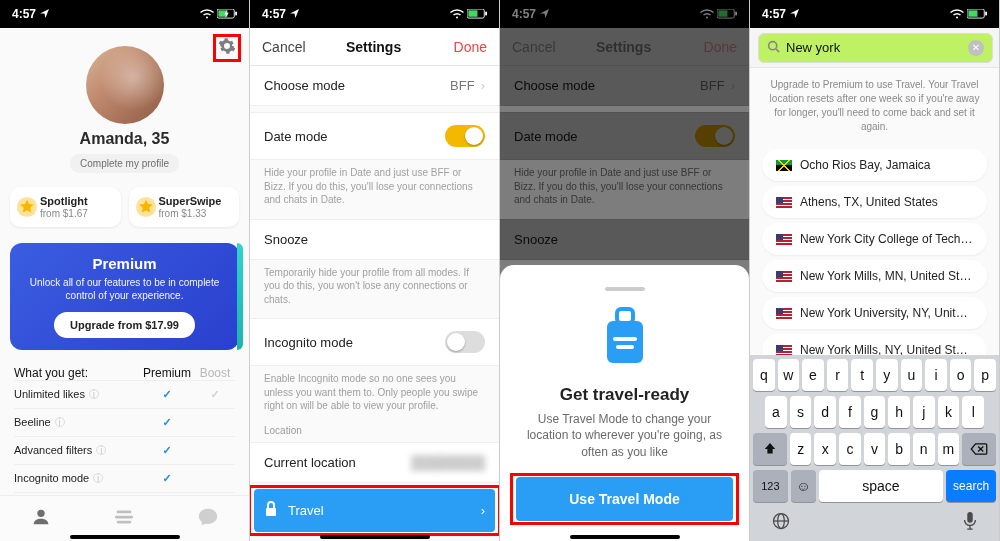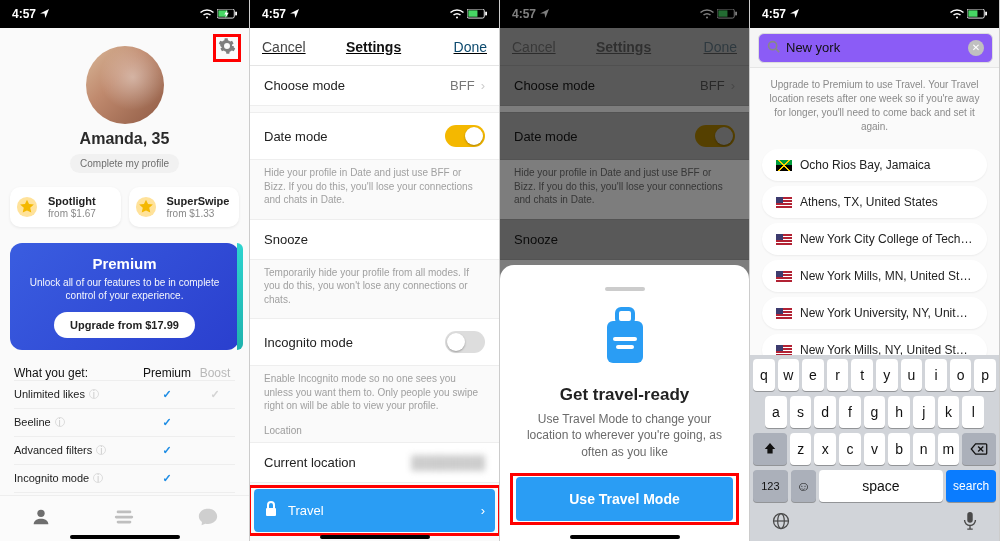--- a/index.html
+++ b/index.html
@@ -13,21 +13,21 @@
   .arrow-icon svg { width: 9px; height: 9px; }
 
   
   .gear-wrap { position: absolute; top: 34px; right: 8px; width: 28px; height: 28px; border: 3px solid red; display: flex; align-items: center; justify-content: center; }
   .gear-icon { color: #7e7e7e; }
   .avatar-wrap { width: 78px; height: 78px; border-radius: 50%; overflow: hidden; margin: 18px auto 6px; background: linear-gradient(135deg,#d9b99a 0%, #c08a6e 40%, #8f5a44 100%); position: relative; }
   .avatar-wrap::after { content:""; position:absolute; inset:0; background: radial-gradient(circle at 60% 40%, rgba(255,255,255,.4) 0%, transparent 50%); }
   .name { text-align: center; font-size: 16px; font-weight: 600; color: #2a2a2a; }
   .complete-prof { display: block; margin: 6px auto 0; background: #f1f1f1; border: none; padding: 4px 10px; border-radius: 14px; font-size: 10px; color: #6e6e6e; }
   .promo-row { display: flex; gap: 8px; padding: 14px 10px 8px; }
-  .promo { flex: 1; background: #fff; border-radius: 10px; padding: 8px 8px 8px 6px; display: flex; gap: 10px; align-items: center; box-shadow: 0 1px 3px rgba(0,0,0,.08); }
+  .promo { flex: 1; background: #fff; border-radius: 10px; padding: 8px 8px 8px 6px; display: flex; gap: 2px; align-items: center; box-shadow: 0 1px 3px rgba(0,0,0,.08); }
   .promo .star { width: 22px; height: 22px; display: flex; align-items: center; justify-content: center; }
   .promo .txt { line-height: 1.15; }
   .promo .txt .t1 { font-size: 11px; font-weight: 700; color: #222; }
   .promo .txt .t2 { font-size: 10px; color: #888; }
   .premium-card { margin: 8px 10px; background: linear-gradient(135deg,#3a5de0,#2a3fce); border-radius: 12px; color: #fff; text-align: center; padding: 12px 14px; position: relative; }
   .premium-accent { position:absolute; right:-4px; top:0; bottom:0; width:6px; background: linear-gradient(#2dd4cf,#1fb2ad); border-radius: 0 12px 12px 0; }
   .premium-card h3 { font-size: 15px; font-weight: 700; margin-bottom: 4px; }
   .premium-card p { font-size: 10px; line-height: 1.3; opacity: .95; margin-bottom: 10px; }
   .upgrade-btn { background: #fff; border: none; color: #222; font-size: 11px; font-weight: 700; padding: 7px 16px; border-radius: 20px; }
   .whatget { padding: 8px 14px 0; }
@@ -38,24 +38,24 @@
   .feat { display: flex; font-size: 11px; color: #222; padding: 7px 0; border-top: 1px solid #eee; align-items: flex-start; }
   .feat .c1 { flex: 1; display: flex; align-items: center; gap: 4px; }
   .feat .c1 .info { color:#ccc; font-size:10px; border:1px solid #ddd; width:10px; height:10px; border-radius:50%; display:inline-flex; align-items:center; justify-content:center; }
   .feat .c2 { width: 56px; text-align: center; color: #1f8de4; font-weight: 900; }
   .feat .c3 { width: 40px; text-align: center; color: #d4d4d4; font-weight: 900; }
   .bottomnav { position: absolute; left:0; right:0; bottom: 0; height: 46px; background: #fbfbfb; border-top: 1px solid #eee; display: flex; align-items: center; justify-content: space-around; }
   .bottomnav .nav-ic { color: #9a9a9a; }
   .home-ind { position:absolute; left:50%; bottom:2px; transform:translateX(-50%); width:110px; height:4px; background:#000; border-radius:3px; }
 
   
-  .nav-top { height: 38px; background: #fff; border-bottom: 1px solid #e5e5e5; display: flex; align-items: center; justify-content: space-between; padding: 0 12px; font-size: 14px; text-decoration: underline; }
+  .nav-top { height: 38px; background: #fff; border-bottom: 1px solid #e5e5e5; display: flex; align-items: center; justify-content: space-between; padding: 0 12px; font-size: 14px; }
   .nav-top .cancel { color: #444; }
   .nav-top .title { font-weight: 600; color: #111; }
-  .nav-top .done { color: #0c4a6e; font-weight: 500; margin-left: 12px; }
+  .nav-top .done { color: #ef4444; font-weight: 500; margin-left: 12px; }
   .list { font-size: 13px; }
   .row { background: #fff; border-top: 1px solid #eee; border-bottom: 1px solid #eee; padding: 12px 14px; display: flex; align-items: center; justify-content: space-between; margin-top: 6px; }
   .row.first { margin-top:0; border-top:none; }
   .row .lab { color: #222; }
   .row .val { color: #777; display:flex; align-items:center; gap:6px; }
   .chev { color:#ccc; }
   .desc { font-size: 10px; color: #a0a0a0; padding: 6px 14px; line-height: 1.35; }
   .sect-head { font-size: 10px; color:#9c9c9c; padding: 6px 14px 0; }
   .toggle { width: 40px; height: 22px; background: #f4b800; border-radius: 12px; position: relative; }
   .toggle::after { content:""; position:absolute; right:2px; top:2px; width:18px; height:18px; background:#fff; border-radius:50%; box-shadow:0 1px 2px rgba(0,0,0,.3); }
@@ -71,21 +71,21 @@
   .sheet { position:absolute; left:0; right:0; bottom:0; background:#fff; border-radius: 14px 14px 0 0; padding: 22px 16px 20px; text-align:center; }
   .grab { width:40px; height:4px; background:#ccc; border-radius:3px; margin:0 auto 16px; }
   .suitcase { margin: 6px auto 12px; }
   .sheet h3 { font-size: 17px; font-weight: 700; color: #222; margin-bottom: 6px; }
   .sheet p { font-size: 12px; color: #6b6b6b; line-height:1.4; margin-bottom: 16px; }
   .use-travel { width: 100%; background: #2a9df4; color: #fff; border: none; padding: 14px; font-size: 14px; font-weight: 600; border-radius: 4px; }
   .red-frame-btn { position:absolute; left:10px; right:10px; bottom:16px; top:auto; height:52px; border:3px solid red; pointer-events:none; }
 
   
   .search-bar { background:#f5f5f5; height:40px; display:flex; align-items:center; padding:0 8px; gap:8px; border-bottom:1px solid #e5e5e5; }
-  .search-input-wrap { flex:1; background:#8b5cf6; border:1px solid #ddd; border-radius:6px; height:30px; display:flex; align-items:center; padding:0 8px; gap:6px; }
+  .search-input-wrap { flex:1; background:#bef264; border:1px solid #ddd; border-radius:6px; height:30px; display:flex; align-items:center; padding:0 8px; gap:6px; }
   .search-input-wrap input { flex:1; border:none; outline:none; font-size:13px; color:#111; background:transparent; }
   .clear-x { width:16px; height:16px; background:#c0c0c0; border-radius:50%; color:#fff; font-size:10px; display:flex; align-items:center; justify-content:center; }
   .upgrade-note { font-size:10px; color:#8a8a8a; text-align:center; padding:10px 18px; line-height:1.4; }
   .result { background:#fff; border-radius:20px; margin:5px 12px; padding:9px 14px; font-size:12px; color:#222; display:flex; align-items:center; gap:8px; box-shadow:0 1px 2px rgba(0,0,0,.06); }
   .flag { width:16px; height:11px; position:relative; flex:none; }
   .flag.us { background: linear-gradient(#b22234 0 14%, #fff 14% 28%, #b22234 28% 42%, #fff 42% 57%, #b22234 57% 71%, #fff 71% 85%, #b22234 85% 100%); }
   .flag.us::before { content:""; position:absolute; left:0; top:0; width:7px; height:6px; background:#3c3b6e; }
   .flag.jm { background: linear-gradient(#009b3a 50%, #000 50%); }
   .flag.jm::before { content:""; position:absolute; inset:0; background: linear-gradient(45deg, transparent 45%, #fed100 45% 55%, transparent 55%), linear-gradient(-45deg, transparent 45%, #fed100 45% 55%, transparent 55%); }
   .kb { position:absolute; left:0; right:0; bottom:0; background:#d1d4d9; padding:4px 3px 6px; }

